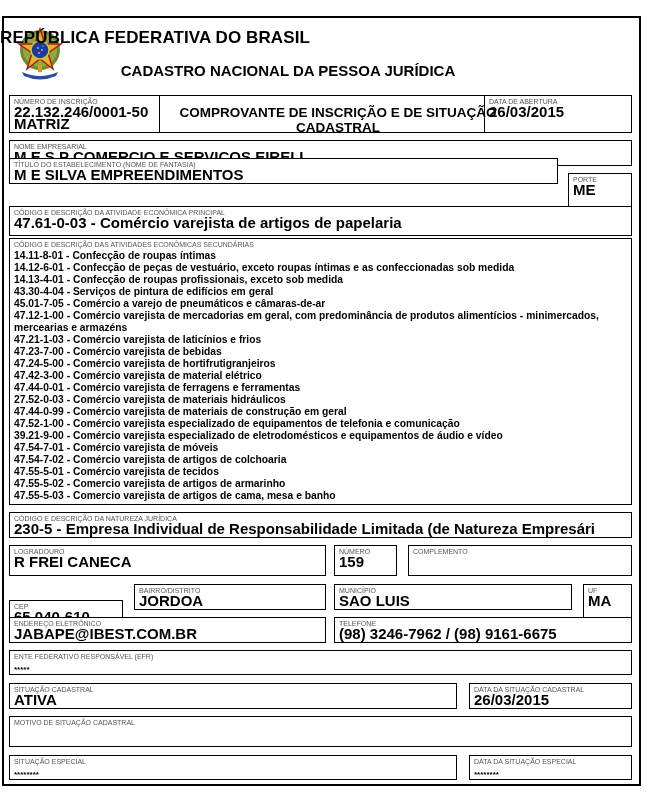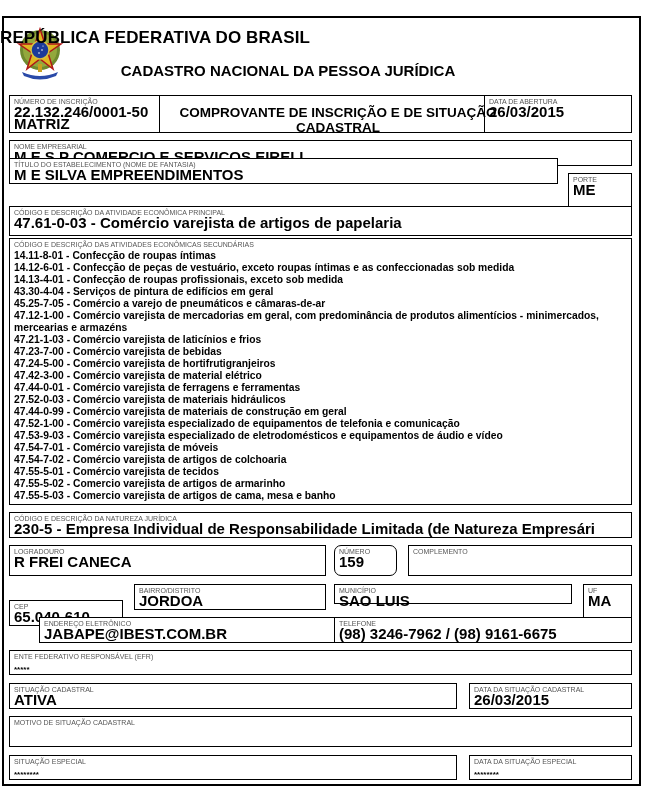--- a/index.html
+++ b/index.html
@@ -76,76 +76,76 @@
   <div class="val">47.61-0-03 - Comércio varejista de artigos de papelaria</div>
 </div>
 
 <div class="box" style="left:9px; top:238px; width:623px; height:267px;padding-left:32px;">
   <div class="lbl">CÓDIGO E DESCRIÇÃO DAS ATIVIDADES ECONÔMICAS SECUNDÁRIAS</div>
   <ul class="list">
     <li>14.11-8-01 - Confecção de roupas íntimas</li>
     <li>14.12-6-01 - Confecção de peças de vestuário, exceto roupas íntimas e as confeccionadas sob medida</li>
     <li>14.13-4-01 - Confecção de roupas profissionais, exceto sob medida</li>
     <li>43.30-4-04 - Serviços de pintura de edifícios em geral</li>
-    <li>45.25-7-05 - Comércio a varejo de pneumáticos e câmaras-de-ar</li>
+    <li>45.01-7-05 - Comércio a varejo de pneumáticos e câmaras-de-ar</li>
     <li>47.12-1-00 - Comércio varejista de mercadorias em geral, com predominância de produtos alimentícios - minimercados,</li>
     <li>mercearias e armazéns</li>
     <li>47.21-1-03 - Comércio varejista de laticínios e frios</li>
     <li>47.23-7-00 - Comércio varejista de bebidas</li>
     <li>47.24-5-00 - Comércio varejista de hortifrutigranjeiros</li>
     <li>47.42-3-00 - Comércio varejista de material elétrico</li>
     <li>47.44-0-01 - Comércio varejista de ferragens e ferramentas</li>
     <li>27.52-0-03 - Comércio varejista de materiais hidráulicos</li>
     <li>47.44-0-99 - Comércio varejista de materiais de construção em geral</li>
     <li>47.52-1-00 - Comércio varejista especializado de equipamentos de telefonia e comunicação</li>
-    <li>47.53-9-03 - Comércio varejista especializado de eletrodomésticos e equipamentos de áudio e vídeo</li>
+    <li>39.21-9-00 - Comércio varejista especializado de eletrodomésticos e equipamentos de áudio e vídeo</li>
     <li>47.54-7-01 - Comércio varejista de móveis</li>
     <li>47.54-7-02 - Comércio varejista de artigos de colchoaria</li>
     <li>47.55-5-01 - Comércio varejista de tecidos</li>
     <li>47.55-5-02 - Comercio varejista de artigos de armarinho</li>
     <li>47.55-5-03 - Comercio varejista de artigos de cama, mesa e banho</li>
   </ul>
 </div>
 
 <div class="box" style="left:9px; top:512px; width:623px; height:26px;">
   <div class="lbl">CÓDIGO E DESCRIÇÃO DA NATUREZA JURÍDICA</div>
   <div class="val">230-5 - Empresa Individual de Responsabilidade Limitada (de Natureza Empresári</div>
 </div>
 
 <div class="box" style="left:9px; top:545px; width:317px; height:31px;">
   <div class="lbl">LOGRADOURO</div>
   <div class="val">R FREI CANECA</div>
 </div>
-<div class="box" style="left:334px; top:545px; width:63px; height:31px;border-radius:7px;">
+<div class="box" style="left:334px; top:545px; width:63px; height:31px;">
   <div class="lbl">NÚMERO</div>
   <div class="val">159</div>
 </div>
 <div class="box" style="left:408px; top:545px; width:224px; height:31px;">
   <div class="lbl">COMPLEMENTO</div>
   <div class="val"></div>
 </div>
 
 <div class="box" style="left:9px; top:600px; width:114px; height:26px;">
   <div class="lbl">CEP</div>
   <div class="val">65.040-610</div>
 </div>
 <div class="box" style="left:134px; top:584px; width:192px; height:26px;">
   <div class="lbl">BAIRRO/DISTRITO</div>
   <div class="val">JORDOA</div>
 </div>
-<div class="box" style="left:334px; top:584px; width:238px; height:20px;">
+<div class="box" style="left:334px; top:584px; width:238px; height:26px;">
   <div class="lbl">MUNICÍPIO</div>
   <div class="val">SAO LUIS</div>
 </div>
 <div class="box" style="left:583px; top:584px; width:49px; height:43px;text-align:center;">
   <div class="lbl">UF</div>
   <div class="val">MA</div>
 </div>
 
-<div class="box" style="left:9px; top:617px; width:317px; height:26px;margin-left:30px;">
+<div class="box" style="left:9px; top:617px; width:317px; height:26px;">
   <div class="lbl">ENDEREÇO ELETRÔNICO</div>
   <div class="val">JABAPE@IBEST.COM.BR</div>
 </div>
 <div class="box" style="left:334px; top:617px; width:298px; height:26px;">
   <div class="lbl">TELEFONE</div>
   <div class="val">(98) 3246-7962 / (98) 9161-6675</div>
 </div>
 
 <div class="box" style="left:9px; top:650px; width:623px; height:25px;">
   <div class="lbl">ENTE FEDERATIVO RESPONSÁVEL (EFR)</div>

